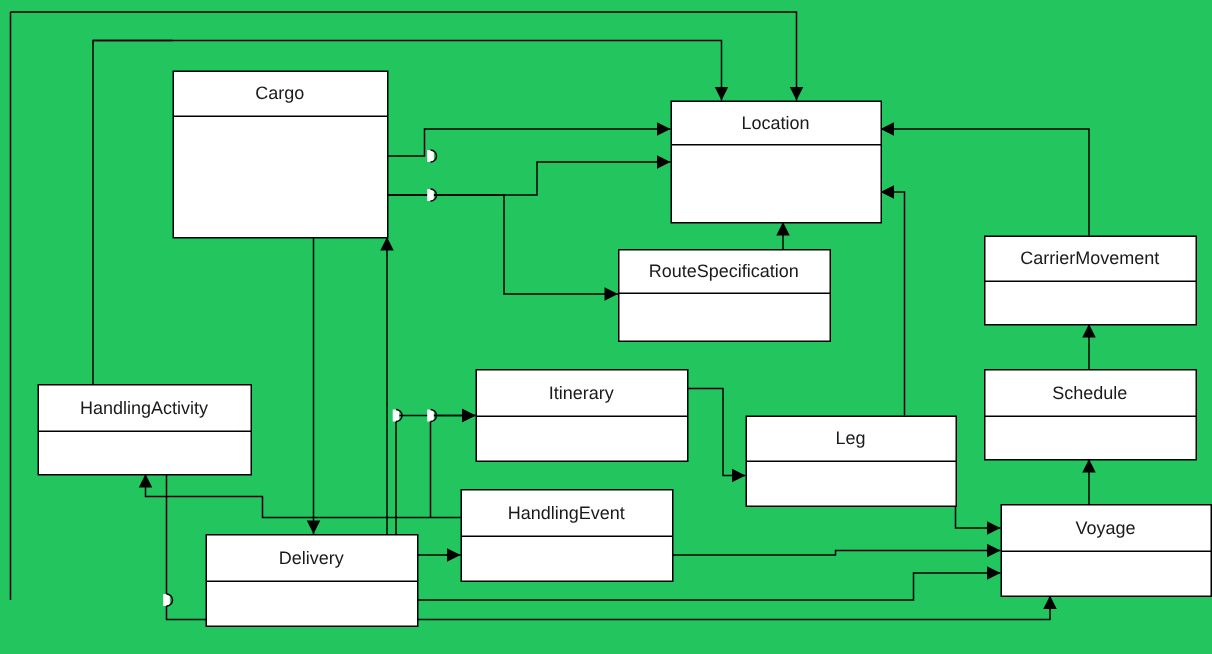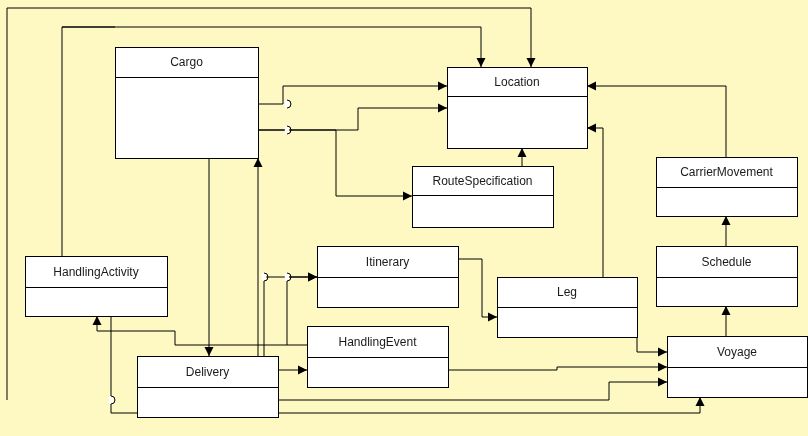--- a/index.html
+++ b/index.html
@@ -7,21 +7,21 @@
     padding: 0;
     background: #ffffff;
   }
   body {
     font-family: "Liberation Sans", sans-serif;
   }
   #diagram-root {
     position: relative;
     width: 808px;
     height: 436px;
-    background: #fef9c3;
+    background: #22c55e;
     overflow: hidden;
   }
   svg.diagram-canvas {
     position: absolute;
     left: 0;
     top: 0;
     width: 808px;
     height: 436px;
     display: block;
   }

